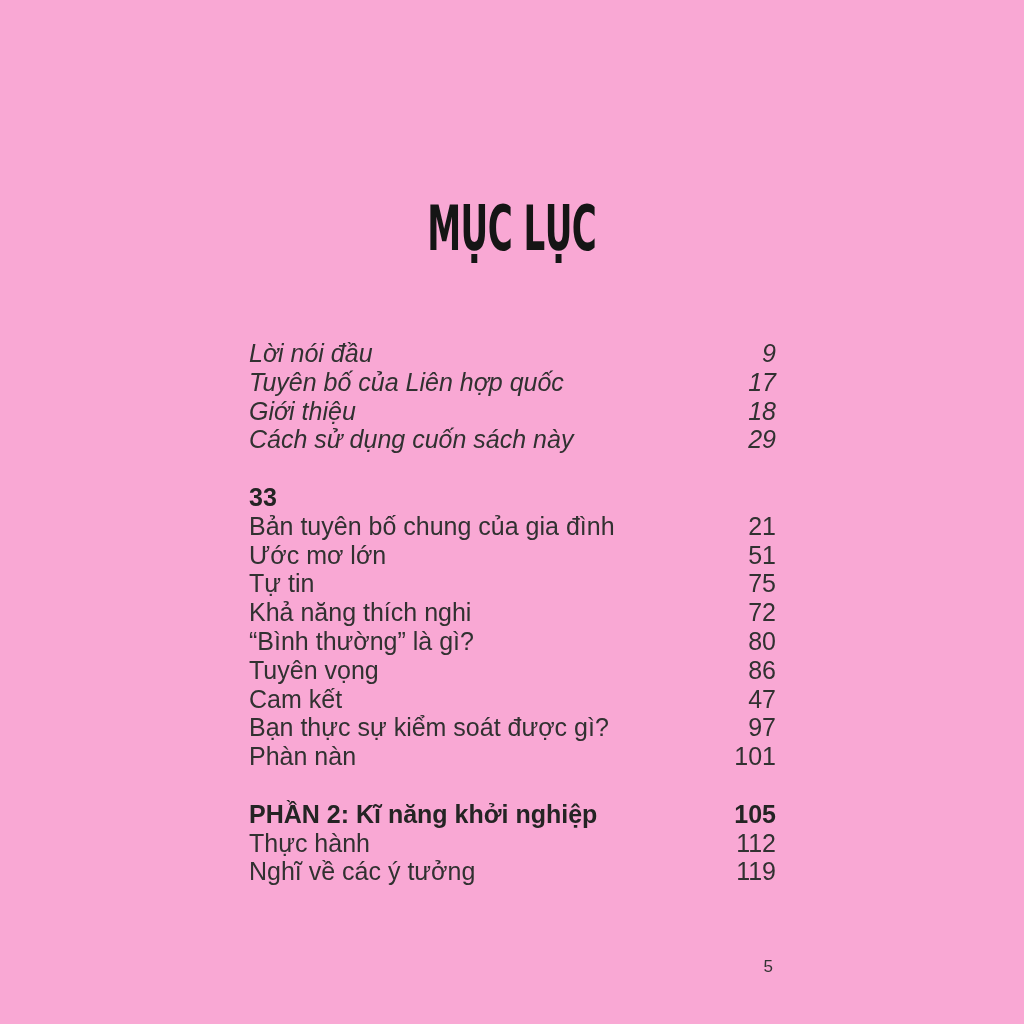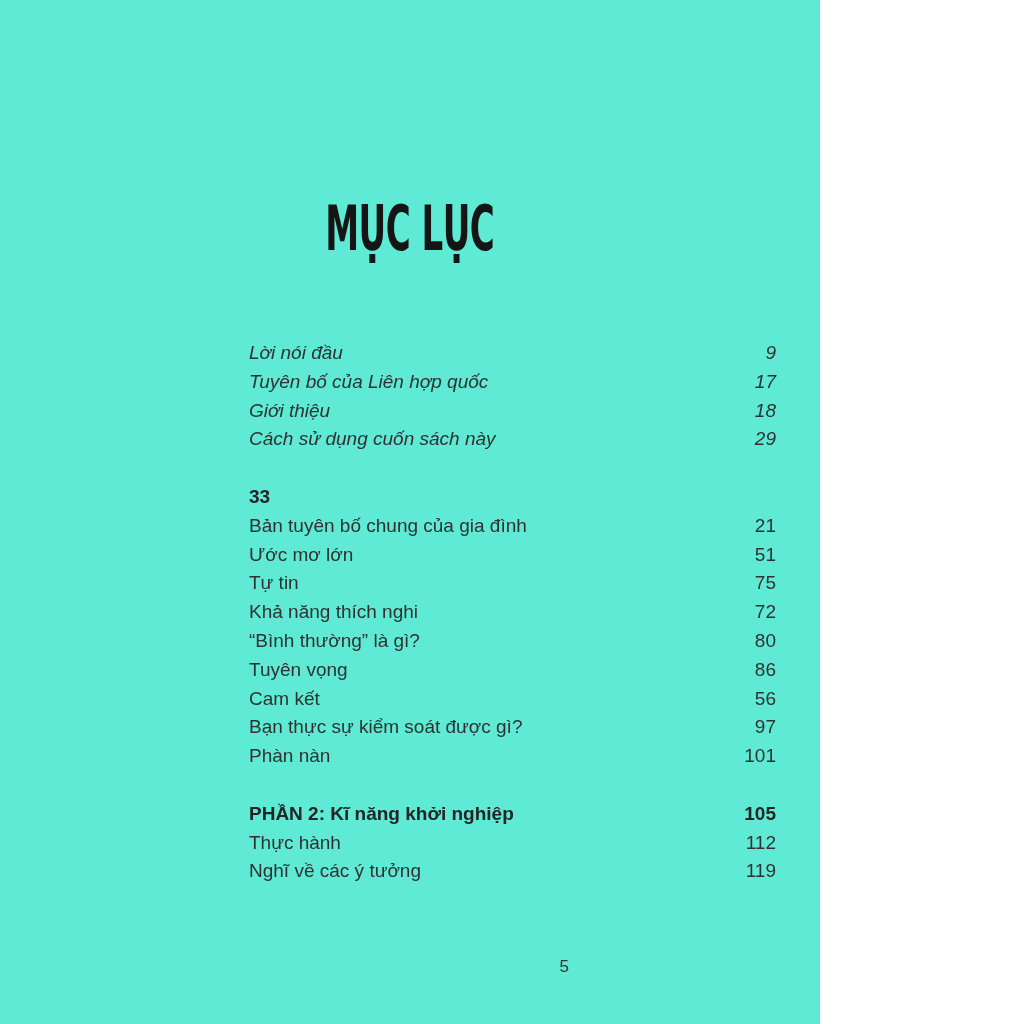--- a/index.html
+++ b/index.html
@@ -4,23 +4,23 @@
 <style>
   * { margin: 0; padding: 0; box-sizing: border-box; }
   html, body { width: 1024px; height: 1024px; }
   body {
     background: #ffffff;
     font-family: "Liberation Sans", sans-serif;
     overflow: hidden;
   }
   .book-page {
     position: relative;
-    width: 820px;
+    width: 1024px;
     height: 1024px;
-    background: #5eead4;
+    background: #f9a8d4;
     color: #303030;
     text-decoration: underline;
   }
   .title-wrap {
     position: absolute;
     top: 198px;
     left: 0;
     width: 100%;
     text-align: center;
   }
@@ -34,21 +34,21 @@
     transform: scaleX(0.55);
     transform-origin: center;
     letter-spacing: -1px;
     white-space: nowrap;
   }
   .toc {
     position: absolute;
     left: 249px;
     top: 339px;
     width: 527px;
-    font-size: 19px;
+    font-size: 25px;
     color: #313131;
   }
   .toc-row {
     display: flex;
     justify-content: space-between;
     align-items: baseline;
     height: 28.8px;
     line-height: 28.8px;
     white-space: nowrap;
   }
@@ -116,21 +116,21 @@
         <div class="toc-row">
           <span class="toc-label">“Bình thường” là gì?</span>
           <span class="toc-page">80</span>
         </div>
         <div class="toc-row">
           <span class="toc-label">Tuyên vọng</span>
           <span class="toc-page">86</span>
         </div>
         <div class="toc-row">
           <span class="toc-label">Cam kết</span>
-          <span class="toc-page">56</span>
+          <span class="toc-page">47</span>
         </div>
         <div class="toc-row">
           <span class="toc-label">Bạn thực sự kiểm soát được gì?</span>
           <span class="toc-page">97</span>
         </div>
         <div class="toc-row">
           <span class="toc-label">Phàn nàn</span>
           <span class="toc-page">101</span>
         </div>
       </div>

